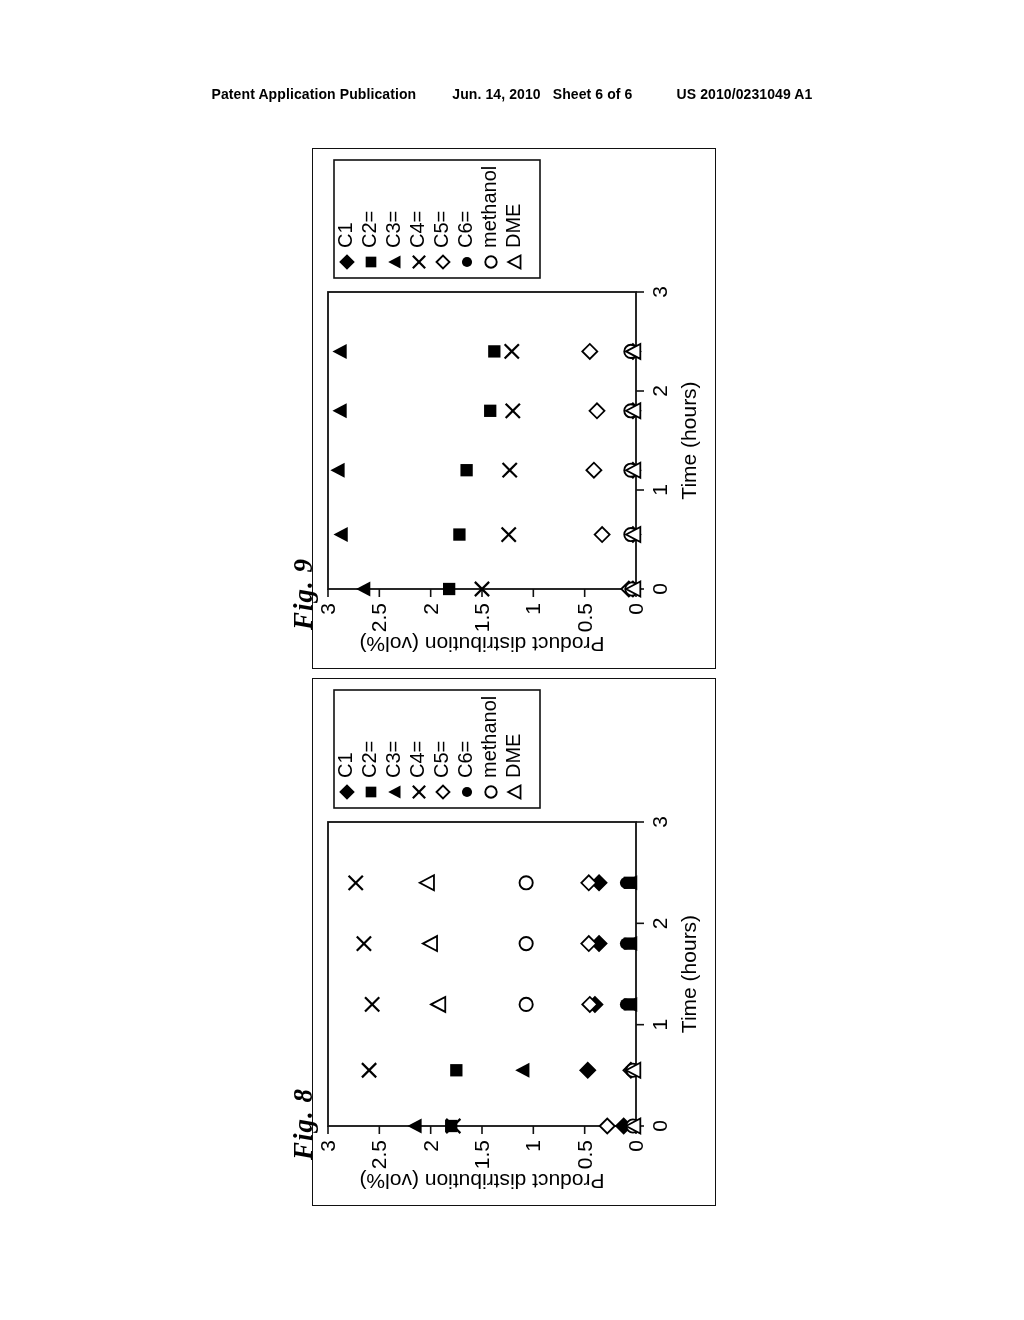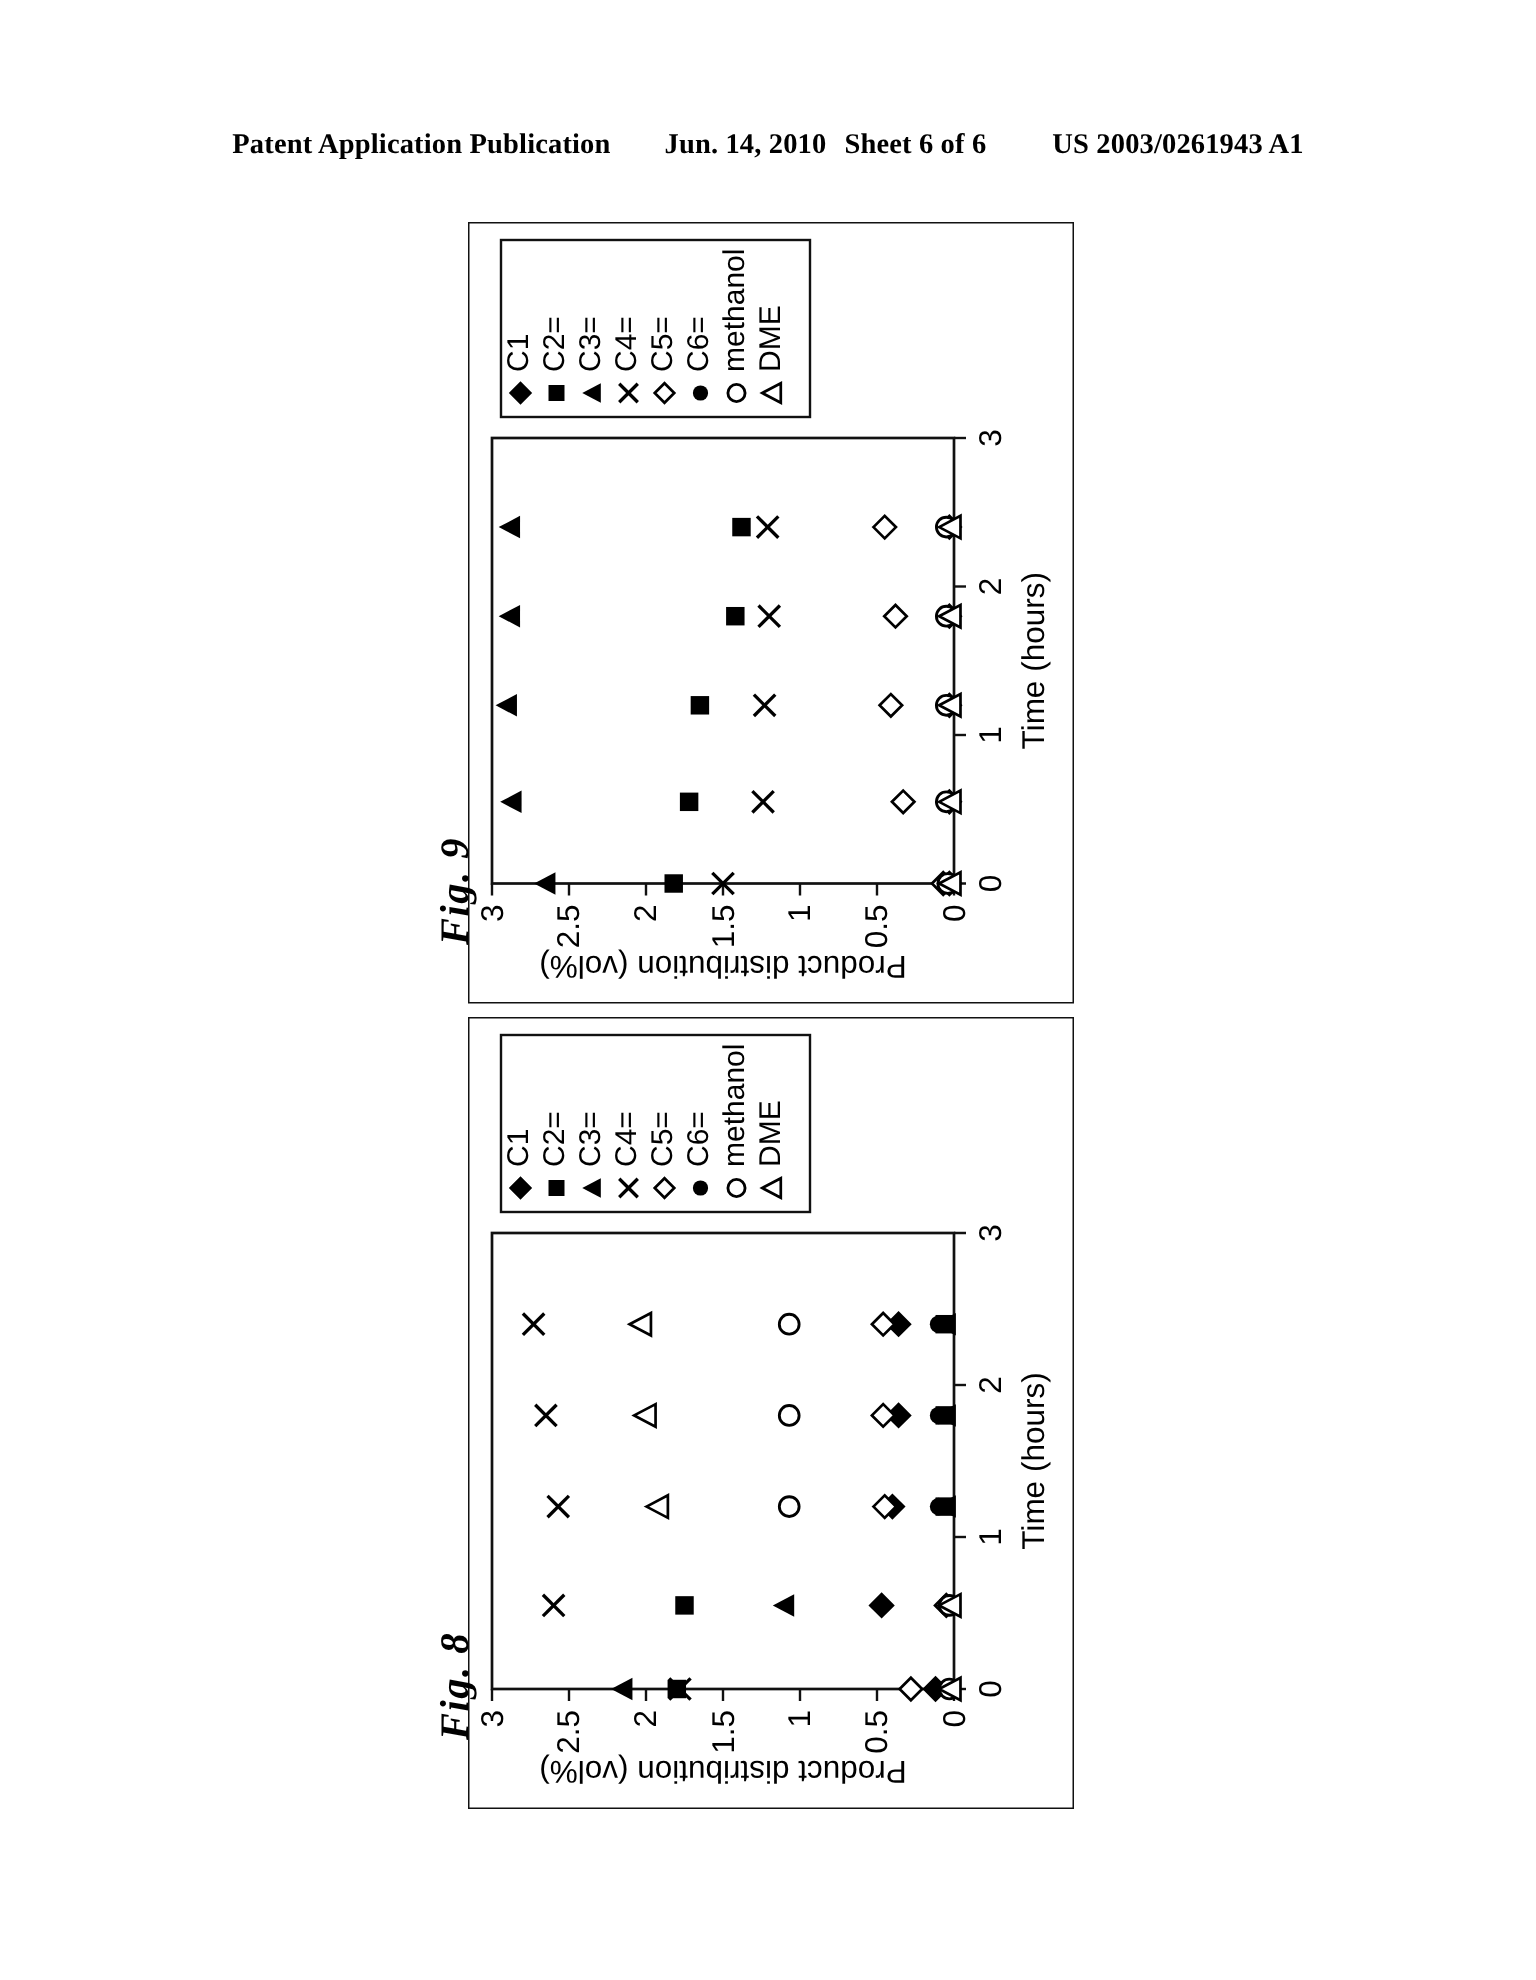--- a/index.html
+++ b/index.html
@@ -2,21 +2,21 @@
 <html><head>
 <meta charset="utf-8">
 <style>
   html,body{margin:0;padding:0;background:#ffffff;}
   body{width:1024px;height:1320px;font-family:"Liberation Serif",serif;color:#000;position:relative;overflow:hidden;}
 
   
   #pub-header{
     position:absolute; left:0; top:86px; width:1024px;
     display:flex; align-items:baseline; justify-content:center;
-    font-family:Liberation Serif, serif; font-weight:bold; font-size:19px;
+    font-family:Liberation Sans, sans-serif; font-weight:bold; font-size:14px;
     letter-spacing:.1px; white-space:nowrap;
   }
   #pub-header .seg{ display:inline-block; }
   .gap-a{width:36px;display:inline-block;}
   .gap-b{width:12px;display:inline-block;}
   .gap-c{width:44px;display:inline-block;}
 
   
   #figures{position:absolute;left:0;top:0;width:1024px;height:1320px;}
 
@@ -53,21 +53,21 @@
 </head>
 <body>
 
 <div id="pub-header">
   <span class="seg">Patent Application Publication</span>
   <span class="gap-a"></span>
   <span class="seg">Jun. 14, 2010</span>
   <span class="gap-b"></span>
   <span class="seg">Sheet 6 of 6</span>
   <span class="gap-c"></span>
-  <span class="seg">US 2003/0261943 A1</span>
+  <span class="seg">US 2010/0231049 A1</span>
 </div>
 
 <div id="figures">
 
   <div class="fig-block">
     <div class="fig-frame" style="left:312px;top:148px;width:404px;height:521px;"></div>
     <div class="fig-caption" style="left:248px;top:560px;width:110px;height:30px;">Fig. 9</div>
     <div class="rot-wrap" id="rot0" style="left:314px;top:667px;transform:rotate(-90deg);">
         <svg width="515" height="398" viewBox="0 0 515 398" class="chart-svg">
           <rect x="78" y="14" width="297" height="308" class="plot-box"></rect>

